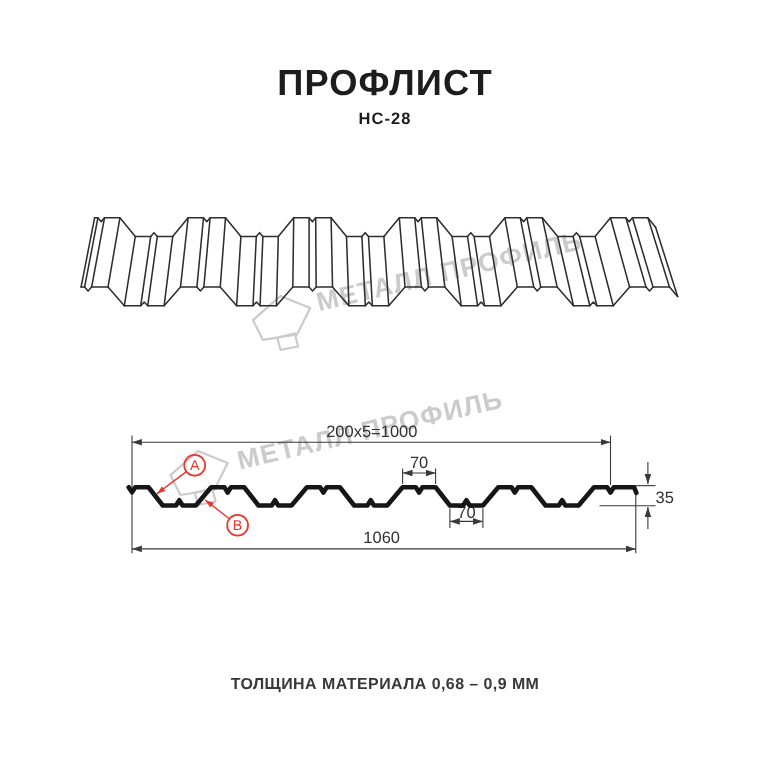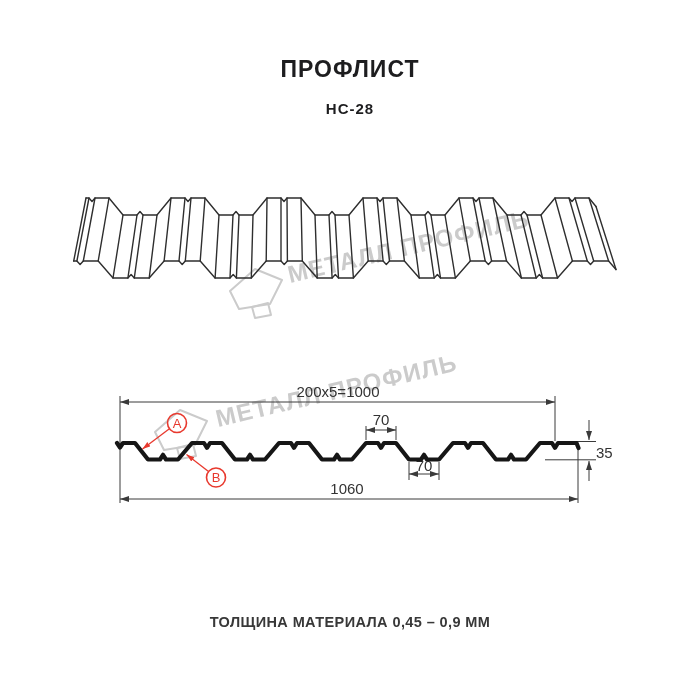--- a/index.html
+++ b/index.html
@@ -1,19 +1,19 @@
 <!DOCTYPE html>
 <html><head>
 <meta charset="utf-8">
 <style>
   html,body{margin:0;padding:0;background:#ffffff;}
   #page{position:relative;width:700px;height:700px;background:#ffffff;overflow:hidden;
         font-family:"Liberation Sans",sans-serif;}
   .title{position:absolute;top:56px;left:0;width:700px;text-align:center;
-         font-size:23px;font-weight:bold;letter-spacing:1px;color:#1d1d1f;}
+         font-size:33px;font-weight:bold;letter-spacing:1px;color:#1d1d1f;}
   .subtitle{position:absolute;top:100px;left:0;width:700px;text-align:center;
          font-size:15px;font-weight:bold;letter-spacing:1px;color:#1d1d1f;}
   .footer{position:absolute;top:614px;left:0;width:700px;text-align:center;
          font-size:14.5px;font-weight:bold;letter-spacing:0.4px;color:#383838;}
   svg{position:absolute;left:0;top:0;}
   .dimtxt{font-family:"Liberation Sans",sans-serif;font-size:15px;fill:#333333;}
   .redtxt{font-family:"Liberation Sans",sans-serif;font-size:13px;fill:#e8392e;}
   .wmtxt{font-family:"Liberation Sans",sans-serif;font-size:24px;font-weight:bold;
          fill:#cbcbcb;letter-spacing:1.2px;}
   .wmshape{stroke:#cbcbcb;stroke-width:2;fill:none;stroke-linejoin:round;}
@@ -142,14 +142,14 @@
         <text class="redtxt" x="177" y="427.6" text-anchor="middle">А</text>
       </g>
       <g>
         <line class="redline" x1="208.5" y1="471.6" x2="186.5" y2="454.5" marker-end="url(#ar)"></line>
         <circle class="redcirc" cx="216" cy="477.5" r="9.5"></circle>
         <text class="redtxt" x="216" y="482.1" text-anchor="middle">В</text>
       </g>
     </g>
   </svg>
 
-  <div class="footer">ТОЛЩИНА МАТЕРИАЛА 0,45 – 0,9 ММ</div>
+  <div class="footer">ТОЛЩИНА МАТЕРИАЛА 0,68 – 0,9 ММ</div>
 </div>
 
 </body></html>

